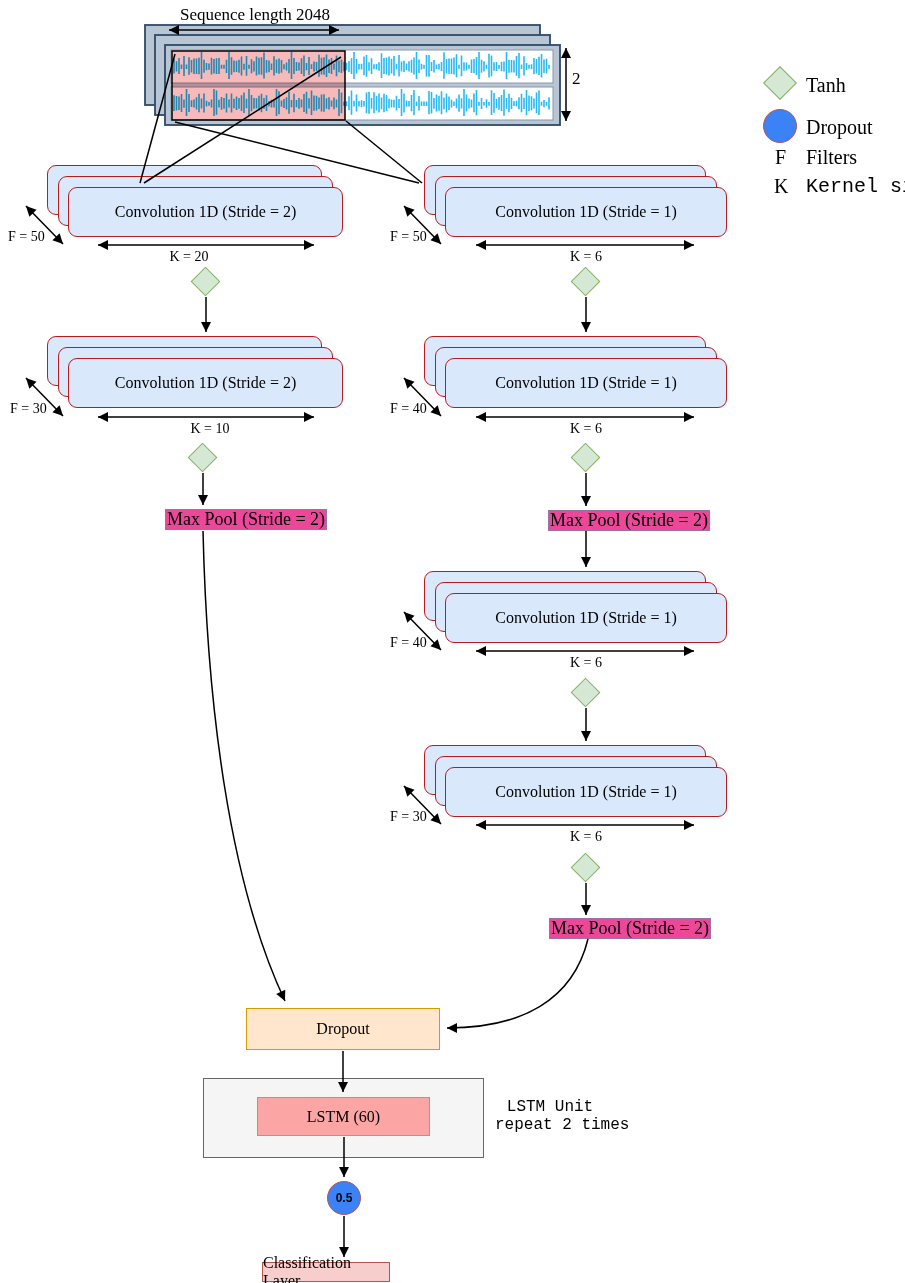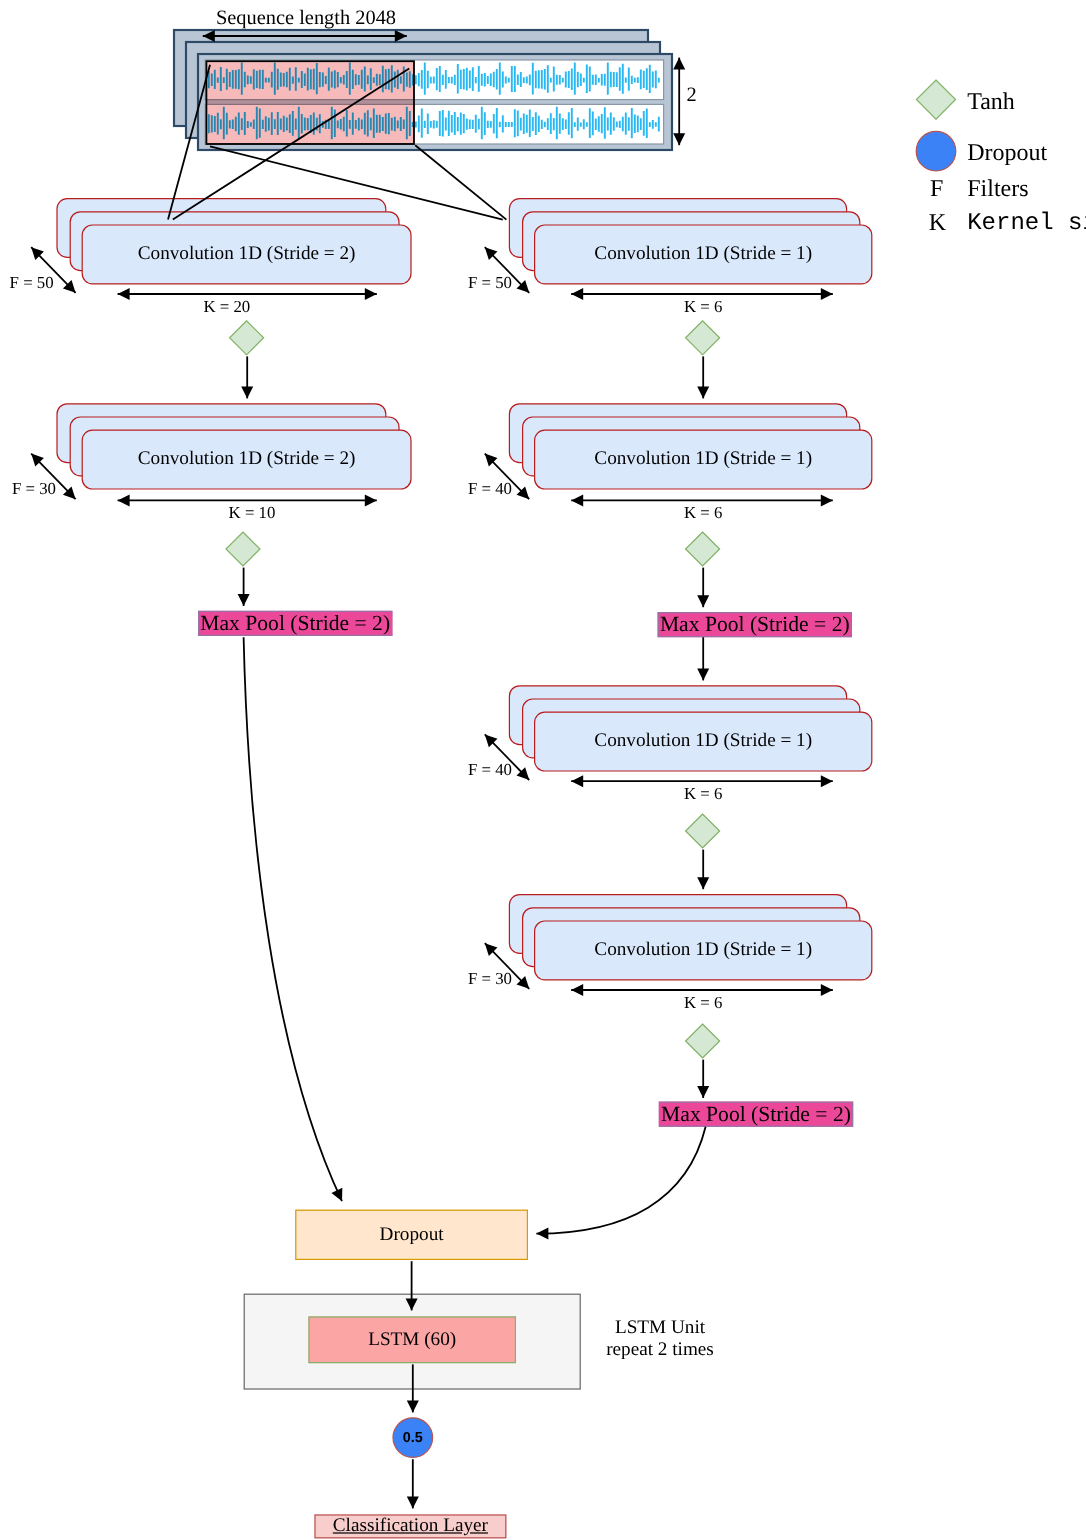--- a/index.html
+++ b/index.html
@@ -25,21 +25,21 @@
         display:flex;align-items:center;justify-content:center;font-size:16px;}
   .diamond{position:absolute;width:21px;height:21px;background:#d5e8d4;border:1px solid #82b366;
         transform:rotate(45deg);box-sizing:border-box;}
   .circle{position:absolute;border-radius:50%;background:#3b82f6;border:1.5px solid #b85450;
         box-sizing:border-box;display:flex;align-items:center;justify-content:center;
         font-family:"Liberation Sans","DejaVu Sans",sans-serif;font-weight:bold;font-size:12px;}
   .lbl{position:absolute;font-size:14px;white-space:nowrap;}
   .lbl-c{text-align:center;}
   .title{position:absolute;font-size:17px;white-space:nowrap;}
   .legend-text{position:absolute;font-size:20px;white-space:nowrap;}
-  .note{position:absolute;font-size:16px;text-align:center;line-height:1.15;white-space:nowrap;}
+  .note{position:absolute;font-size:16px;text-align:center;line-height:1.15;white-space:nowrap;font-family:Liberation Mono, monospace;}
   svg{position:absolute;left:0;top:0;}
   #connectors{z-index:50;pointer-events:none;}
 </style>
 </head>
 <body>
 
 <div id="canvas">
 
   <svg width="905" height="1283" viewBox="0 0 905 1283">
     <rect x="145" y="25" width="395" height="80" fill="#b7c5d4" stroke="#2e4a66" stroke-width="1.8"></rect>
@@ -135,21 +135,21 @@
 
   <div class="lstm-container" style="left:203px;top:1078px;width:281px;height:80px;"></div>
   <div class="lstm-box" style="left:257px;top:1097px;width:173px;height:39px;">LSTM (60)</div>
   <div class="note" style="left:495px;top:1098px;width:110px;">
     <span>LSTM Unit</span><br>
     <span>repeat 2 times</span>
   </div>
 
   <div class="circle" style="left:327px;top:1181px;width:34px;height:34px;">0.5</div>
 
-  <div class="classify" style="left:262px;top:1262px;width:160px;height:20px;text-decoration:underline;">Classification Layer</div>
+  <div class="classify" style="left:262px;top:1262px;width:128px;height:20px;">Classification Layer</div>
 
   <svg id="connectors" width="905" height="1283" viewBox="0 0 905 1283">
     <defs>
       <marker id="arr" viewBox="0 0 12 12" refX="11" refY="6" markerWidth="12" markerHeight="12" orient="auto-start-reverse" markerUnits="userSpaceOnUse">
         <path d="M1,1 L11,6 L1,11 Z" fill="#000"></path>
       </marker>
     </defs>
     <g stroke="#000" stroke-width="1.5" fill="none">
 
       <line x1="169" y1="30" x2="339" y2="30" marker-start="url(#arr)" marker-end="url(#arr)"></line>

